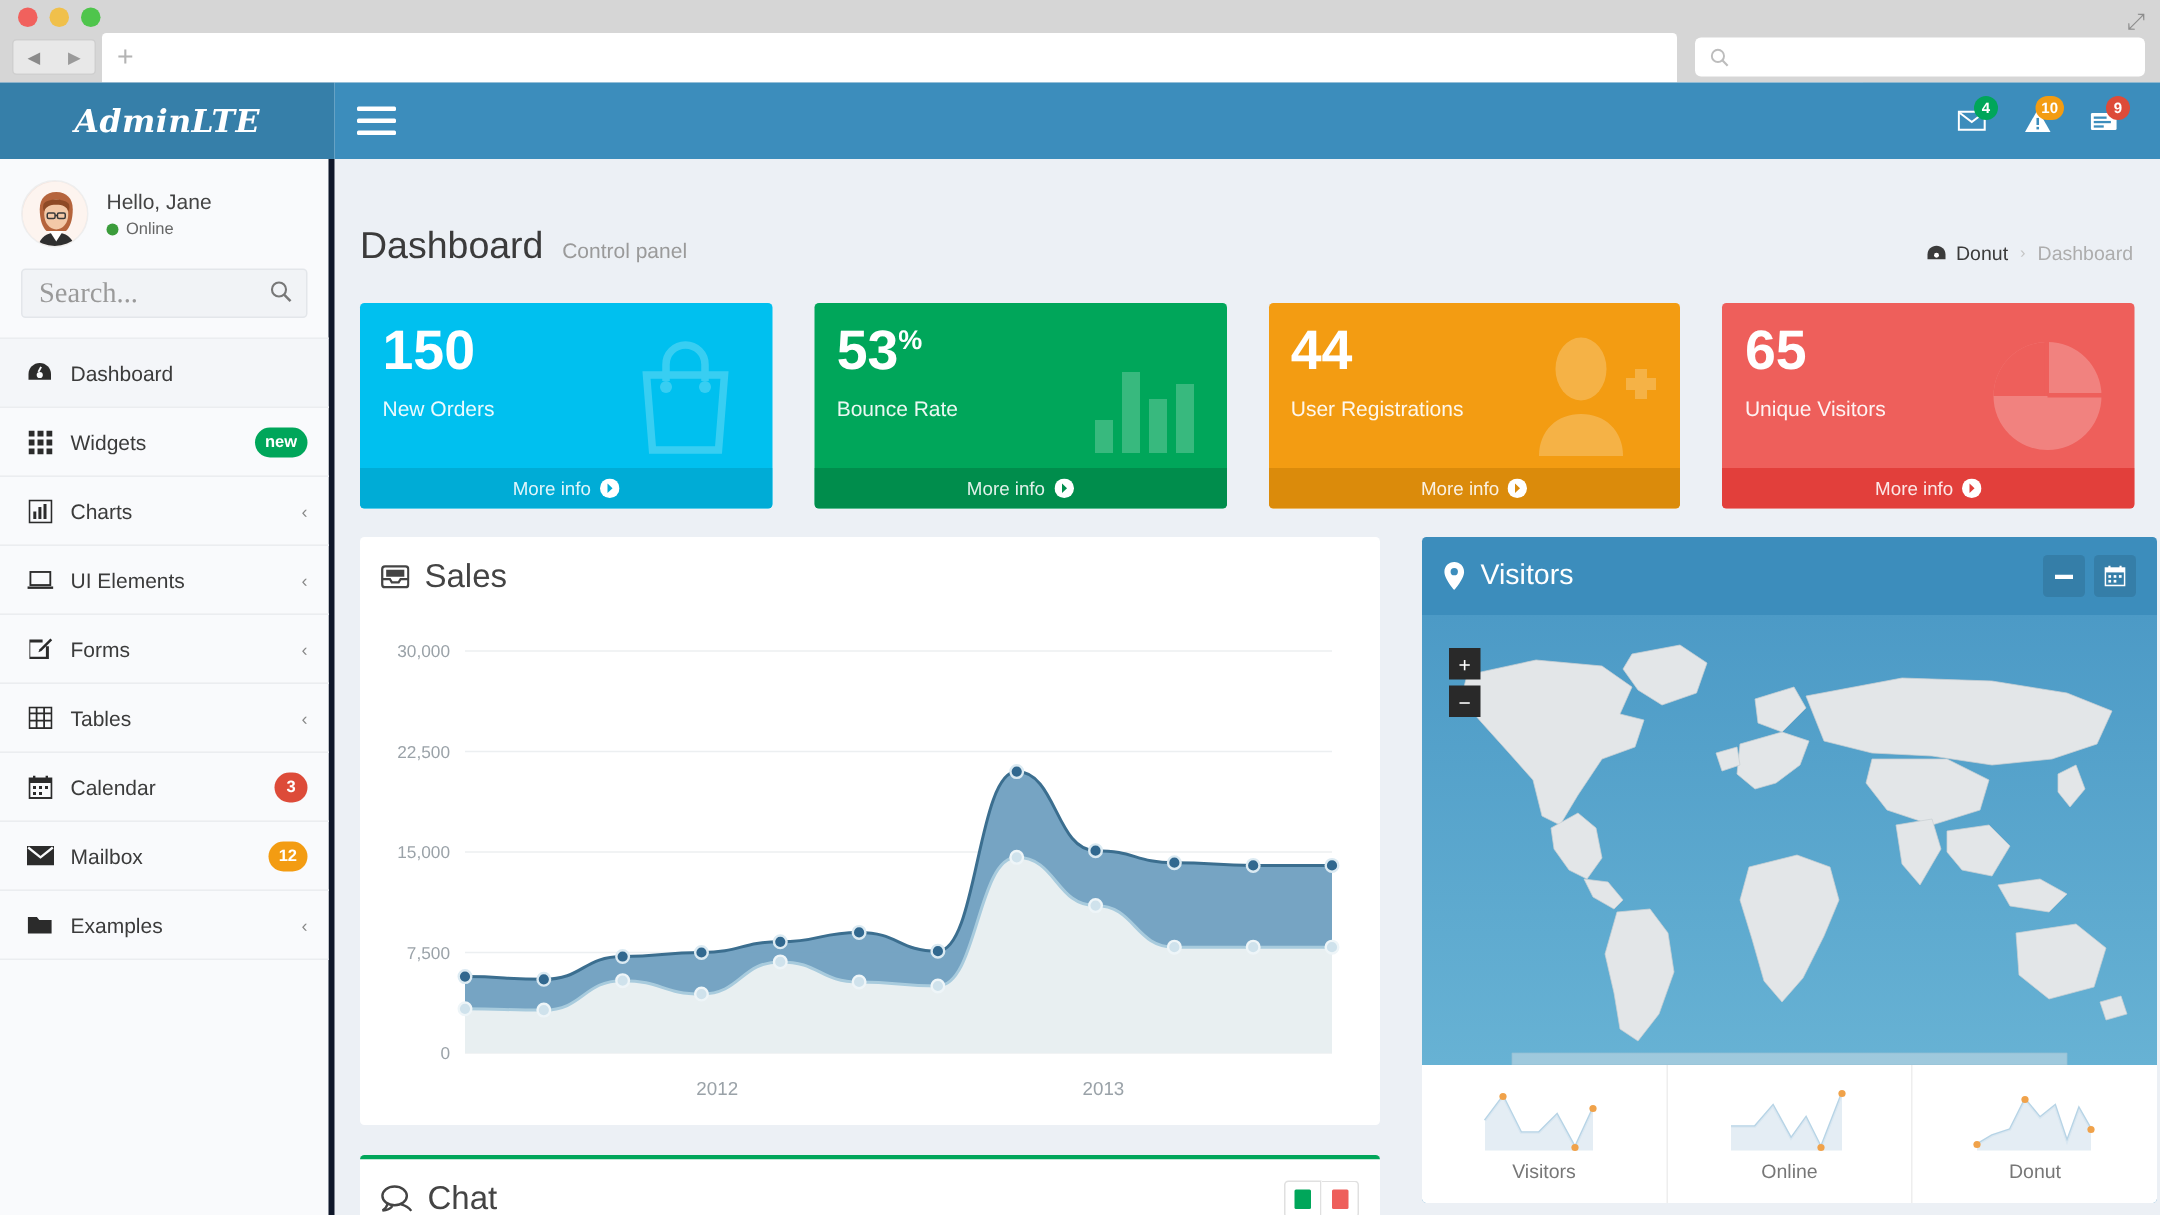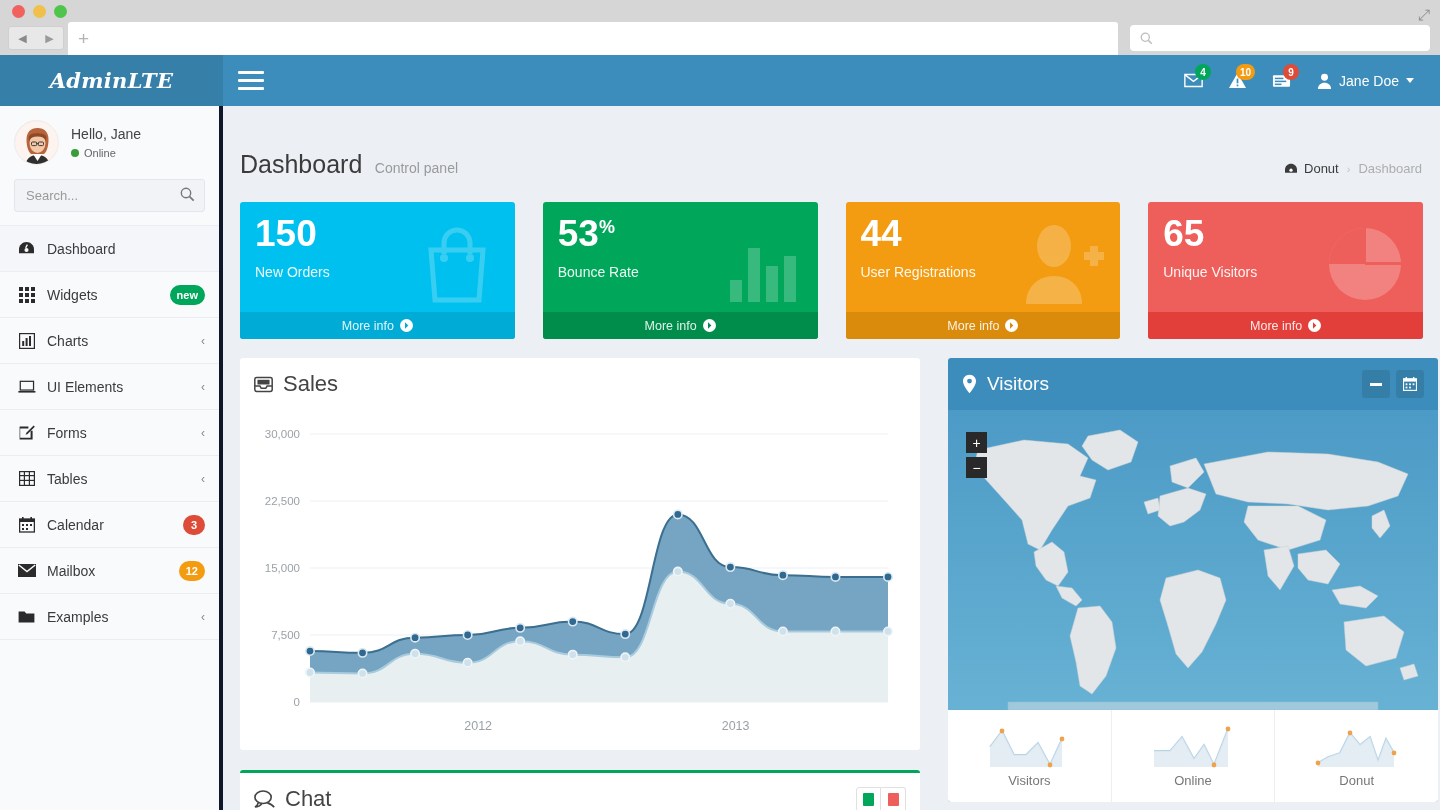--- a/index.html
+++ b/index.html
@@ -89,22 +89,22 @@
   #user-panel .greet { color: #444; font-size: 14px; margin-bottom: 5px; }
   #user-panel .status { color: #666; font-size: 11px; display: flex; align-items: center; gap: 5px; }
   .status-dot { width: 8px; height: 8px; border-radius: 50%; background: #3b9c3b; display: inline-block; }
   #sidebar-search-wrap { padding: 0 14px 14px 14px; }
   #sidebar-search {
     position: relative; height: 33px; background: #f1f3f6; border: 1px solid #e3e6ea;
     border-radius: 3px; display: flex; align-items: center;
   }
   #sidebar-search input {
     border: none; outline: none; background: transparent; width: 100%;
-    padding: 0 30px 0 11px; font-size: 13px; color: #a21caf;
-    font-family: Liberation Sans, sans-serif;
+    padding: 0 30px 0 11px; font-size: 19px; color: #a21caf;
+    font-family: Liberation Serif, serif;
   }
   #sidebar-search input::placeholder { color: #9a9a9a; }
   .search-btn { position: absolute; right: 9px; top: 7px; cursor: pointer; }
   #sidebar-menu { list-style: none; }
   .menu-item {
     position: relative; height: 47px; display: flex; align-items: center;
     padding: 0 14px 0 17px; gap: 11px; cursor: pointer;
     border-top: 1px solid #ebedf0; border-bottom: 1px solid #ebedf0; margin-top: -1px;
     background: #f9fafc;
   }
@@ -289,30 +289,20 @@
             <svg width="19" height="16" viewBox="0 0 20 16">
                 <rect x="1" y="2" width="18" height="12" rx="1" fill="#fff"></rect>
                 <rect x="3" y="4.5" width="9" height="1.6" fill="#3c8dbc"></rect>
                 <rect x="3" y="7.6" width="12" height="1.6" fill="#3c8dbc"></rect>
                 <rect x="3" y="10.7" width="7" height="1.6" fill="#3c8dbc"></rect>
               </svg>
           </span>
           <span class="nav-badge" style="background:#dd4b39">9</span>
         </div>
 
-        <div id="user-menu">
-          <span>
-            <svg width="15" height="16" viewBox="0 0 16 17">
-                <circle cx="8" cy="4.4" r="3.7" fill="#fff"></circle>
-                <path d="M1 17c0-4 3.2-6.6 7-6.6S15 13 15 17z" fill="#fff"></path>
-              </svg>
-          </span>
-          <span class="uname">Jane Doe</span>
-          <span class="caret-down"></span>
-        </div>
       </div>
     </div>
   </div>
 
   <div id="sidebar">
     <div id="user-panel">
       <div id="avatar-img">
         <svg width="45" height="45" viewBox="0 0 45 45">
           <circle cx="22.5" cy="22.5" r="22.5" fill="#fdf4ef"></circle>
           <path d="M22.5 7c7 0 11 4.4 11 11.5 0 7-1.8 12-4.5 14.5h-13C13.3 30.5 11.5 25.5 11.5 18.5 11.5 11.4 15.5 7 22.5 7z" fill="#b5643c"></path>

